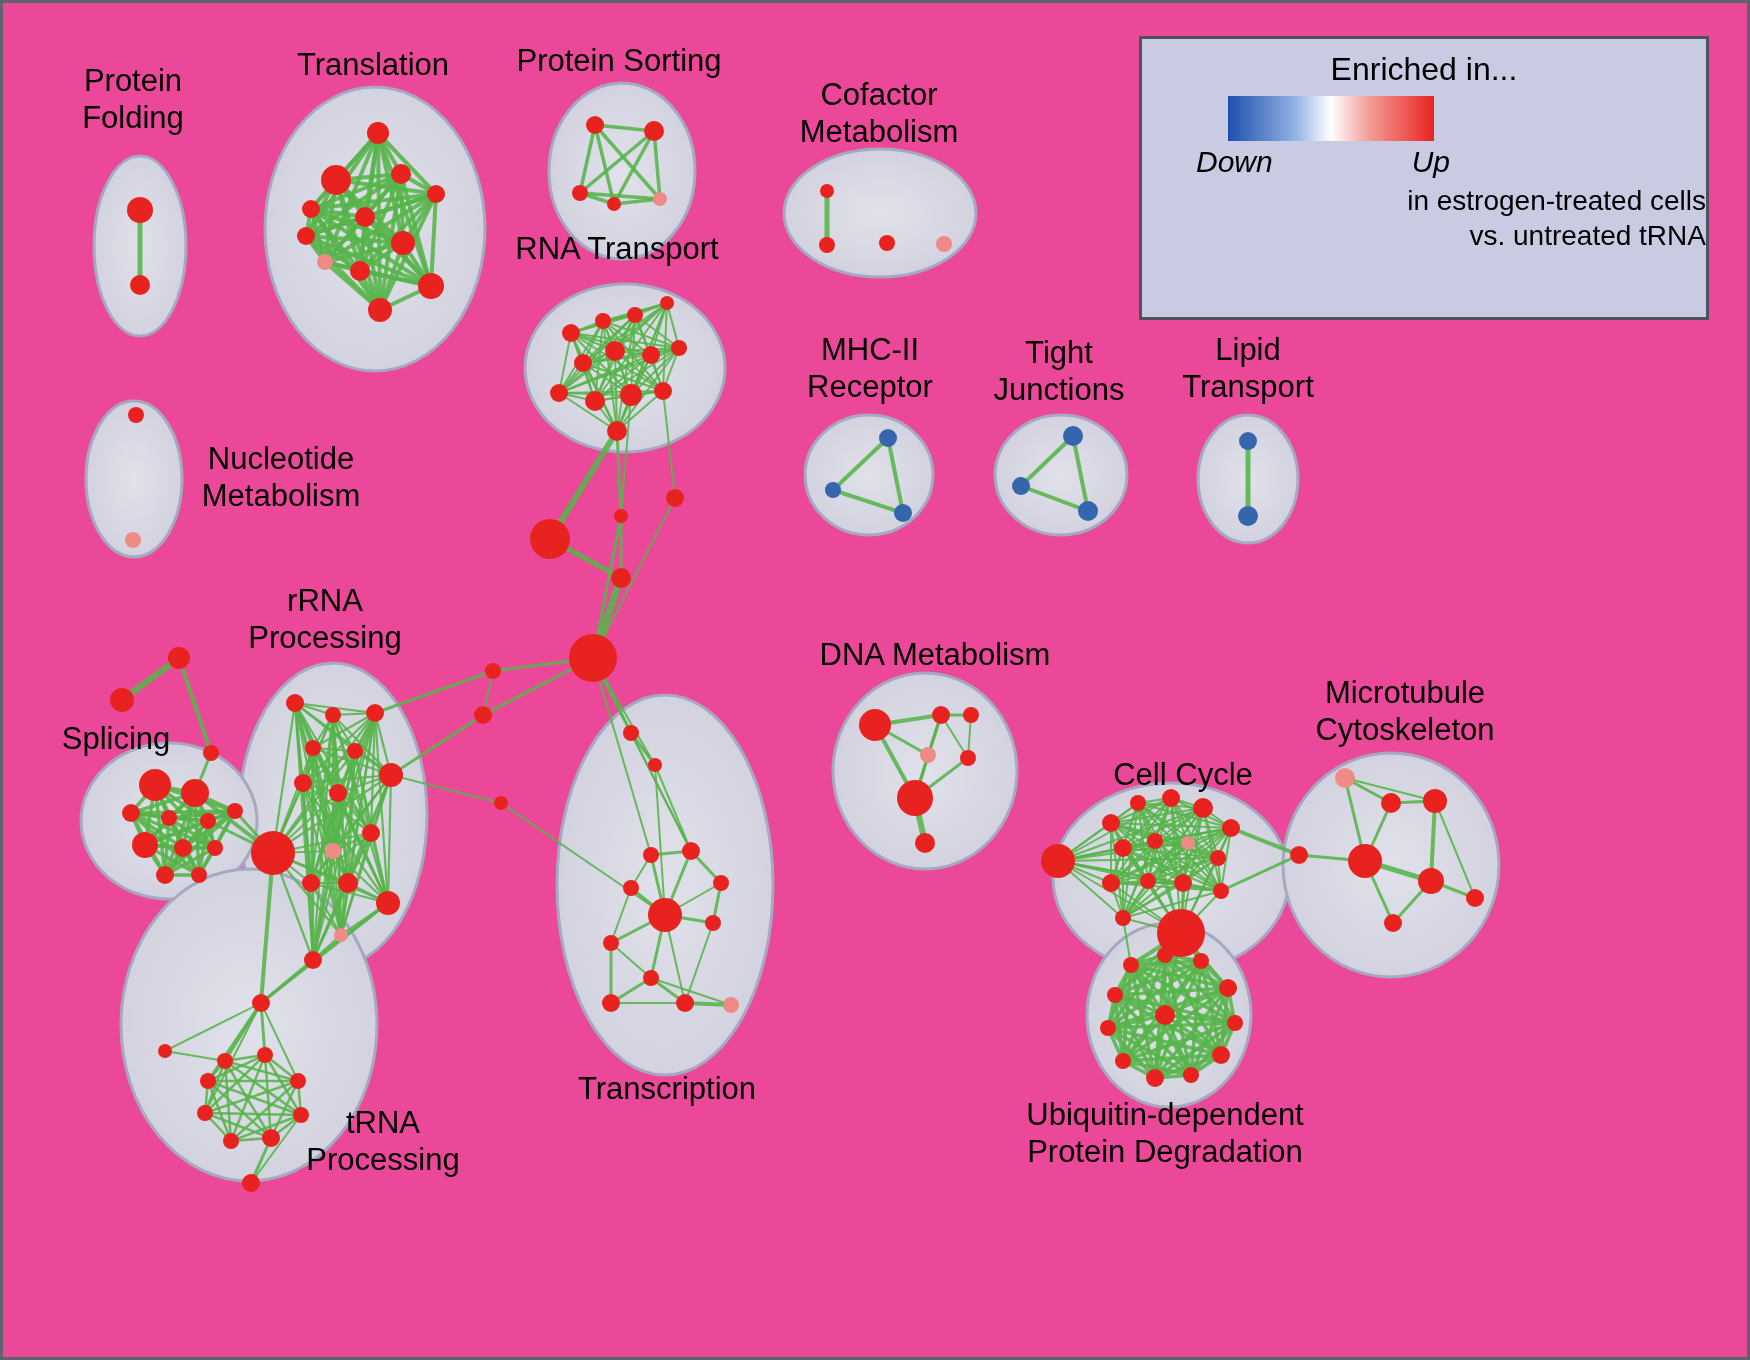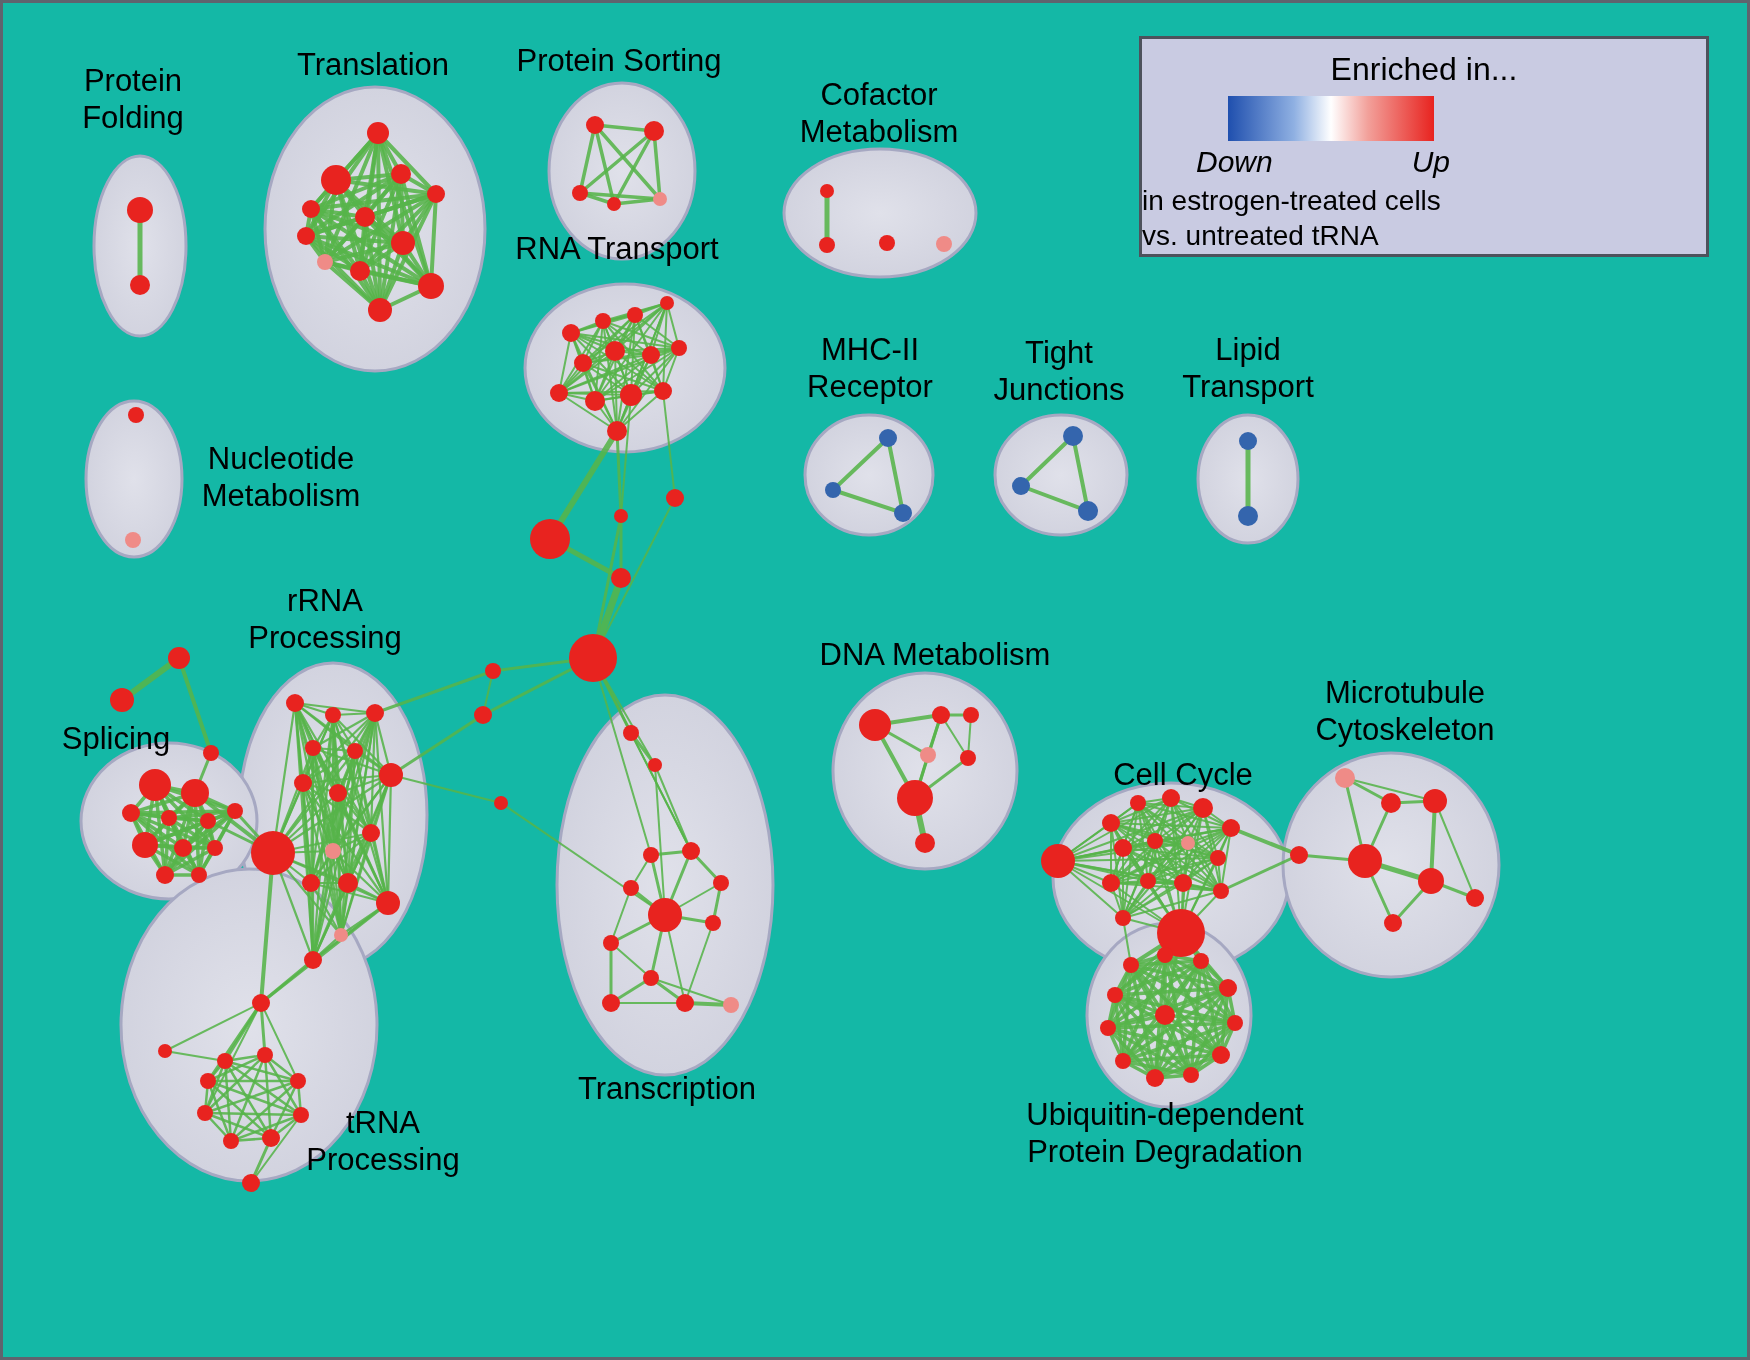--- a/index.html
+++ b/index.html
@@ -6,32 +6,32 @@
   body {
     width: 1750px; height: 1360px;
     background: #ffffff;
     font-family: "Liberation Sans", sans-serif;
   }
   .canvas {
     position: relative;
     width: 1750px; height: 1360px;
     box-sizing: border-box;
     border: 3px solid #5f636e;
-    background: #14b8a6;
+    background: #ec4899;
     overflow: hidden;
   }
   svg.network { position: absolute; left: 0; top: 0; }
   svg.network text {
     font-family: "Liberation Sans", sans-serif;
     fill: #000000;
   }
   .legend {
     position: absolute;
     left: 1136px; top: 33px;
-    width: 570px; height: 221px;
+    width: 570px; height: 284px;
     box-sizing: border-box;
     border: 3px solid #4d525c;
     background: #c9cbe2;
     z-index: 5;
   }
   .legend-title {
     text-align: center;
     font-size: 32px;
     margin-top: 12px;
     color: #000;
@@ -44,21 +44,21 @@
   .legend-row {
     display: flex;
     justify-content: space-between;
     width: 254px;
     margin: 4px 0 0 54px;
     font-size: 30px;
     color: #000;
     font-style: italic;
   }
   .legend-caption {
-    text-align: left;
+    text-align: right;
     font-size: 28px;
     line-height: 35px;
     color: #000;
   }
   .legend-caption.first { margin-top: 4px; }
 </style>
 </head>
 <body>
 
 <div class="canvas">

